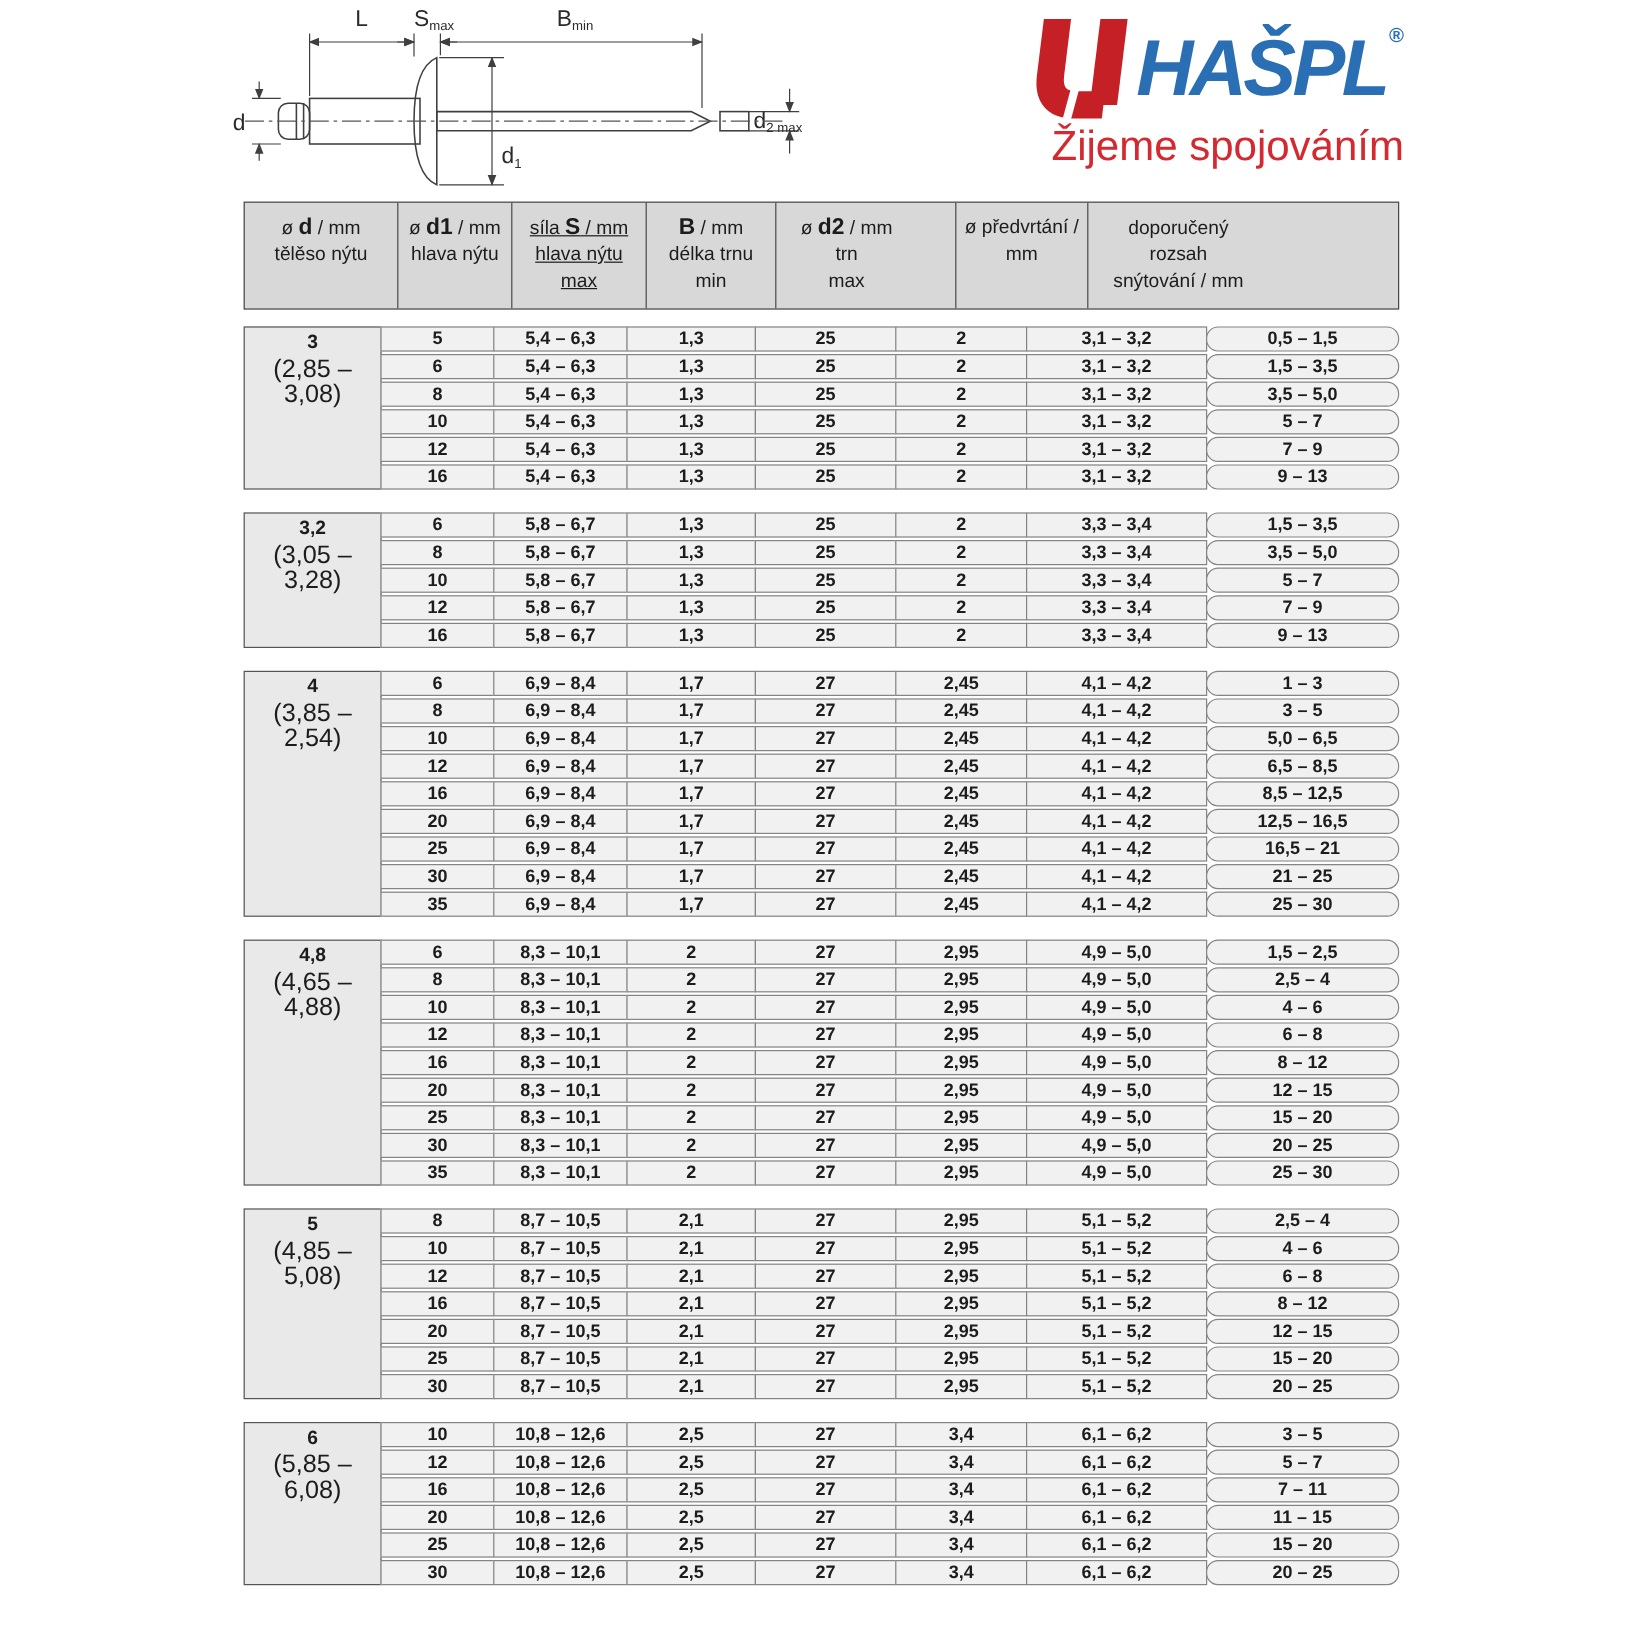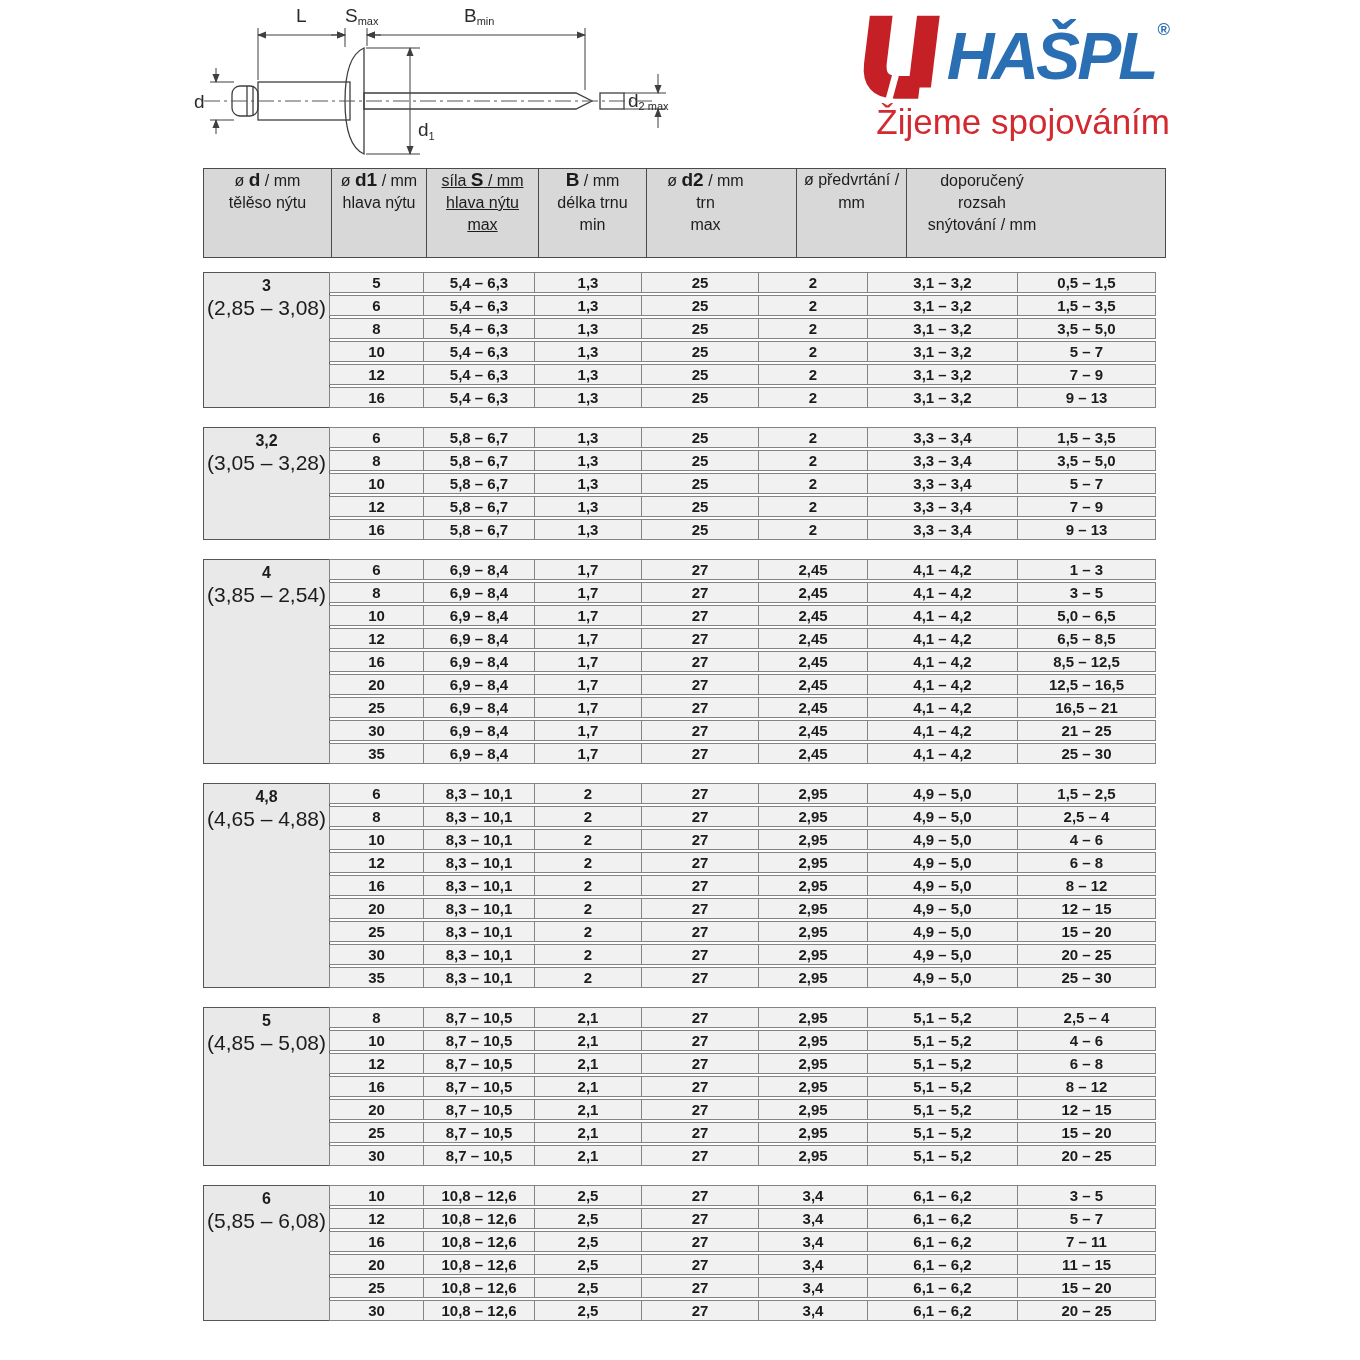--- a/index.html
+++ b/index.html
@@ -13,21 +13,21 @@
   
   .logo{position:absolute;left:798px;top:12px;width:372px;display:flex;flex-direction:column;align-items:flex-end;}
   .logo-row{display:flex;align-items:center;}
   .logo-mark{width:96px;height:88px;margin-right:6px;}
   .brand{font-size:66px;font-weight:bold;font-style:italic;color:#2a6fb4;letter-spacing:-3px;line-height:84px;}
   .reg{font-size:17px;font-weight:bold;color:#2a6fb4;margin-left:2px;align-self:flex-start;margin-top:8px;}
   .tagline{font-size:35px;color:#d22a30;margin-top:2px;letter-spacing:0px;}
   
   .spec-table{position:absolute;left:203px;top:168px;width:963px;}
   .thead{display:flex;background:#d8d8d8;border:1.5px solid #4a4a4a;box-sizing:border-box;height:90px;}
-  .th{box-sizing:border-box;padding-top:0;text-align:center;font-size:16px;line-height:22px;}
+  .th{box-sizing:border-box;padding-top:10px;text-align:center;font-size:16px;line-height:22px;}
   .th + .th{border-left:1.5px solid #4a4a4a;}
   .th:nth-child(1){width:127px;}
   .th:nth-child(2){width:95px;}
   .th:nth-child(3){width:112px;text-decoration:underline;}
   .th:nth-child(4){width:108px;}
   .th:nth-child(5){width:118px;}
   .th:nth-child(6){width:110px;margin-left:32px;}
   .th:nth-child(7){width:151px;}
   .th:nth-child(8){width:164px;}
   .th b{font-size:19px;}
@@ -42,21 +42,21 @@
   .cell{box-sizing:border-box;height:21px;border:1px solid #848484;background:#f1f1f1;
         display:flex;align-items:center;justify-content:center;
         font-size:15px;font-weight:700;color:#1c1c1c;}
   .cell + .cell{margin-left:-1px;}
   .cell:nth-child(1){width:95px;}
   .cell:nth-child(2){width:112px;}
   .cell:nth-child(3){width:108px;}
   .cell:nth-child(4){width:118px;}
   .cell:nth-child(5){width:110px;}
   .cell:nth-child(6){width:151px;}
-  .cell:nth-child(7){width:139px;}
+  .cell:nth-child(7){width:161px;border-radius:10px;}
   
   .dwg{stroke:#3f3f3f;fill:none;stroke-width:1.3;}
   .dim{stroke:#3f3f3f;fill:none;stroke-width:1;}
   .dtxt{font-family:"Liberation Sans",sans-serif;font-size:19px;fill:#2b2b2b;}
   .dsub{font-size:11px;}
 </style>
 </head>
 <body>
 
 <svg class="drawing" viewBox="0 0 484 160">

